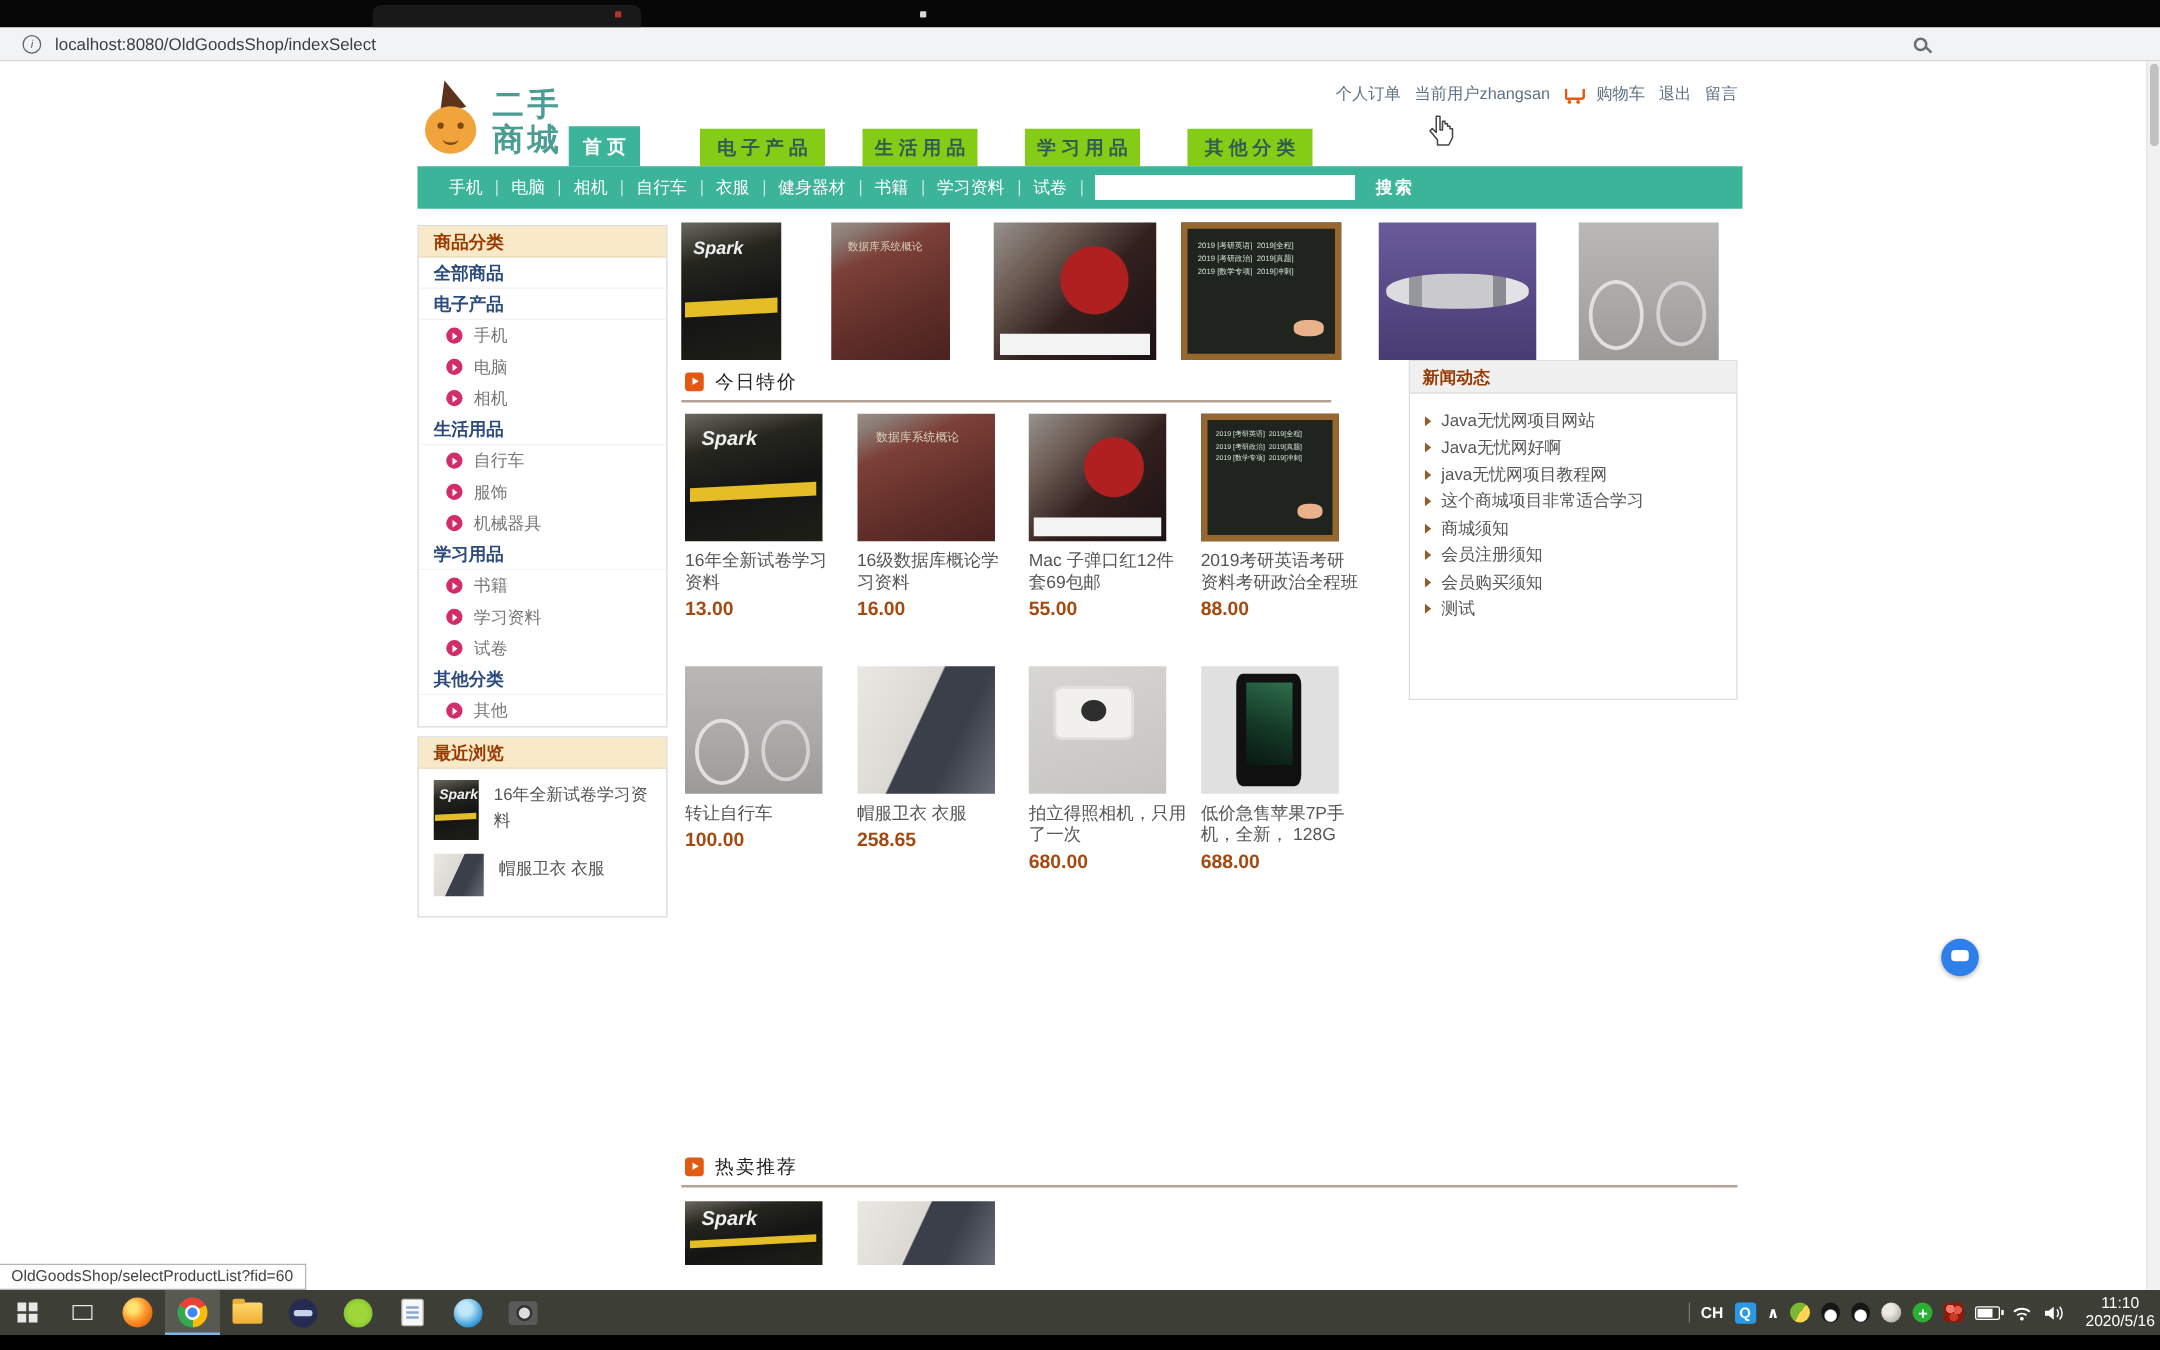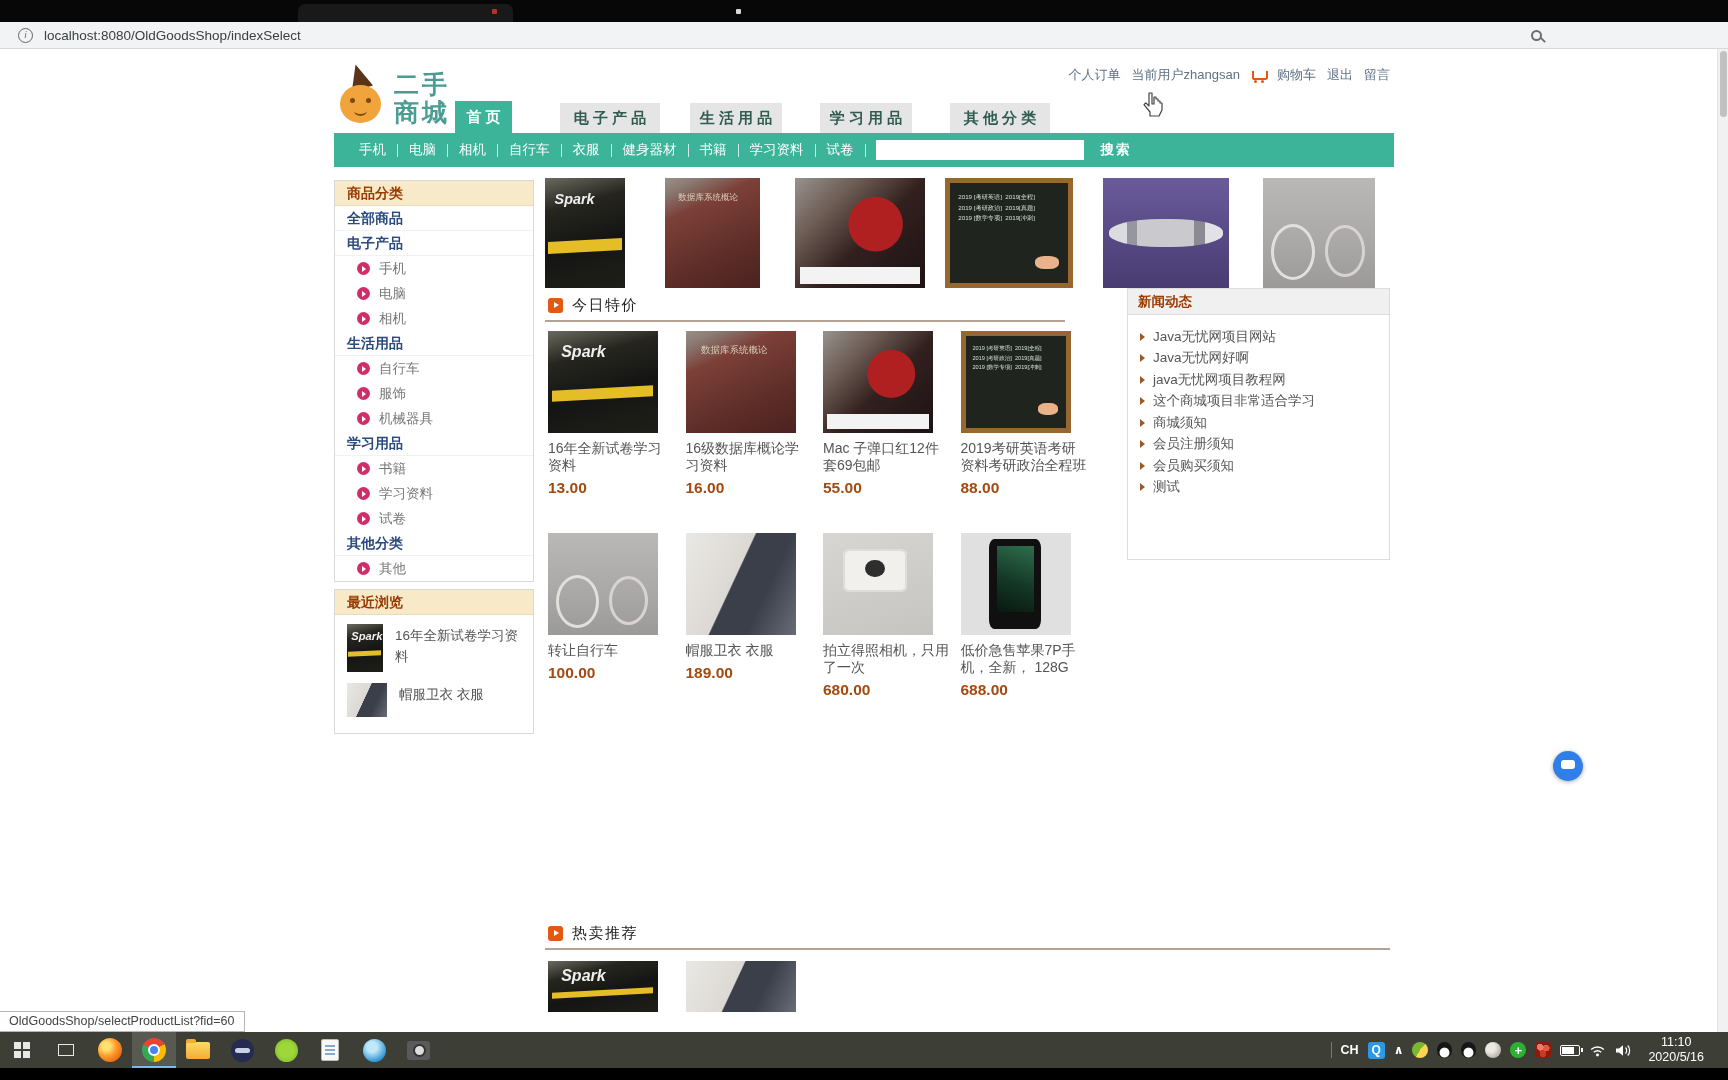--- a/index.html
+++ b/index.html
@@ -34,21 +34,21 @@
 .monkey .face::after{content:"";position:absolute;left:14px;top:21px;width:13px;height:8px;
   border-bottom:2px solid #7a4a10;border-radius:50%}
 .logo-text{position:absolute;left:394px;top:70px;font-size:25px;font-weight:bold;color:#4b9c93;
   line-height:28px;letter-spacing:3px}
 .userbar{position:absolute;top:66px;right:338px;display:flex;gap:11px;font-size:13px;color:#5f7184;align-items:center}
 .cart-ic{position:relative;width:15px;height:13px;flex:none}
 .cart-ic::before{content:"";position:absolute;left:1px;top:2px;width:12px;height:7px;
   border:2px solid #e2590f;border-top:none;border-radius:0 0 3px 2px}
 .cart-ic::after{content:"";position:absolute;left:3px;bottom:-1px;width:3px;height:3px;border-radius:50%;
   background:#e2590f;box-shadow:7px 0 0 #e2590f}
-.tab{position:absolute;top:103px;height:30px;background:#e5e5e5;color:#2f5d51;font-weight:bold;
+.tab{position:absolute;top:103px;height:30px;background:#84cc16;color:#2f5d51;font-weight:bold;
   font-size:15px;display:flex;align-items:center;justify-content:center}
 .tab.active{top:101px;height:32px;background:#3bb49a;color:#fff}
 .t0{left:455px;width:57px}.t1{left:560px;width:100px}.t2{left:690px;width:92px}
 .t3{left:820px;width:92px}.t4{left:950px;width:100px}
 
 
 .subnav{position:absolute;left:334px;top:133px;width:1060px;height:34px;background:#3bb49a;
   display:flex;align-items:center;padding-left:14px}
 .snl{color:#fff;font-size:13.5px;padding:0 11px;white-space:nowrap}
 .sep{width:1px;height:13px;background:rgba(255,255,255,.75);flex:none}
@@ -147,21 +147,21 @@
 .ecl-ic{width:23px;height:23px;border-radius:50%;background:#262b52;position:relative}
 .ecl-ic::after{content:"";position:absolute;left:4px;top:9px;width:15px;height:5px;background:#c8d2e8;border-radius:3px}
 .g360-ic{width:23px;height:23px;border-radius:50%;background:radial-gradient(circle,#9fd63a 0 45%,#6fb52a 100%)}
 .note-ic{width:18px;height:22px;background:#f8f8f8;border:1px solid #bbb;border-radius:2px;position:relative}
 .note-ic::after{content:"";position:absolute;left:3px;top:5px;width:10px;height:2px;background:#88a8cc;
   box-shadow:0 4px 0 #88a8cc,0 8px 0 #88a8cc}
 .glb-ic{width:23px;height:23px;border-radius:50%;background:radial-gradient(circle at 40% 35%,#bfe8f8 0 25%,#3398d8 70%,#1a6aa8 100%)}
 .photo-ic{width:23px;height:19px;background:#5a5a5a;border-radius:3px;position:relative}
 .photo-ic::after{content:"";position:absolute;left:6px;top:3px;width:9px;height:9px;border-radius:50%;
   background:#ddd;border:2px solid #333}
-.tray{margin-left:auto;display:flex;align-items:center;gap:9px;padding-right:24px;color:#fff}
+.tray{margin-left:auto;display:flex;align-items:center;gap:9px;padding-right:4px;color:#fff}
 .trsep{width:1px;height:16px;background:#777}
 .lang{font-size:12.5px;font-weight:bold}
 .qic{width:17px;height:17px;border-radius:3px;background:#2a9ae8;color:#fff;font-size:12px;font-weight:bold;
   display:flex;align-items:center;justify-content:center}
 .chev{font-size:12px;color:#fff;font-weight:bold}
 .ball{width:16px;height:16px;border-radius:50%;background:conic-gradient(from 40deg,#ffd54f 0 170deg,#7cb82f 0)}
 .qq{width:15px;height:16px;border-radius:50% 50% 46% 46%;background:radial-gradient(circle at 50% 66%,#fff 0 34%,#161616 42%)}
 .gglb{width:16px;height:16px;border-radius:50%;background:radial-gradient(circle at 35% 35%,#ece8e2 0 30%,#96918a 100%)}
 .gplus{width:16px;height:16px;border-radius:50%;background:#2db135;color:#fff;font-size:13px;font-weight:bold;
   display:flex;align-items:center;justify-content:center}
@@ -334,21 +334,21 @@
       <div class="pprice">88.00</div>
     </div>
     <div class="card">
       <div class="pimg ph ph-bicycle"></div>
       <div class="ptitle">转让自行车</div>
       <div class="pprice">100.00</div>
     </div>
     <div class="card">
       <div class="pimg ph ph-hoodie"></div>
       <div class="ptitle">帽服卫衣 衣服</div>
-      <div class="pprice">189.00</div>
+      <div class="pprice">258.65</div>
     </div>
     <div class="card">
       <div class="pimg ph ph-camera"></div>
       <div class="ptitle">拍立得照相机，只用了一次</div>
       <div class="pprice">680.00</div>
     </div>
     <div class="card">
       <div class="pimg ph ph-iphone"></div>
       <div class="ptitle">低价急售苹果7P手机，全新， 128G</div>
       <div class="pprice">688.00</div>

